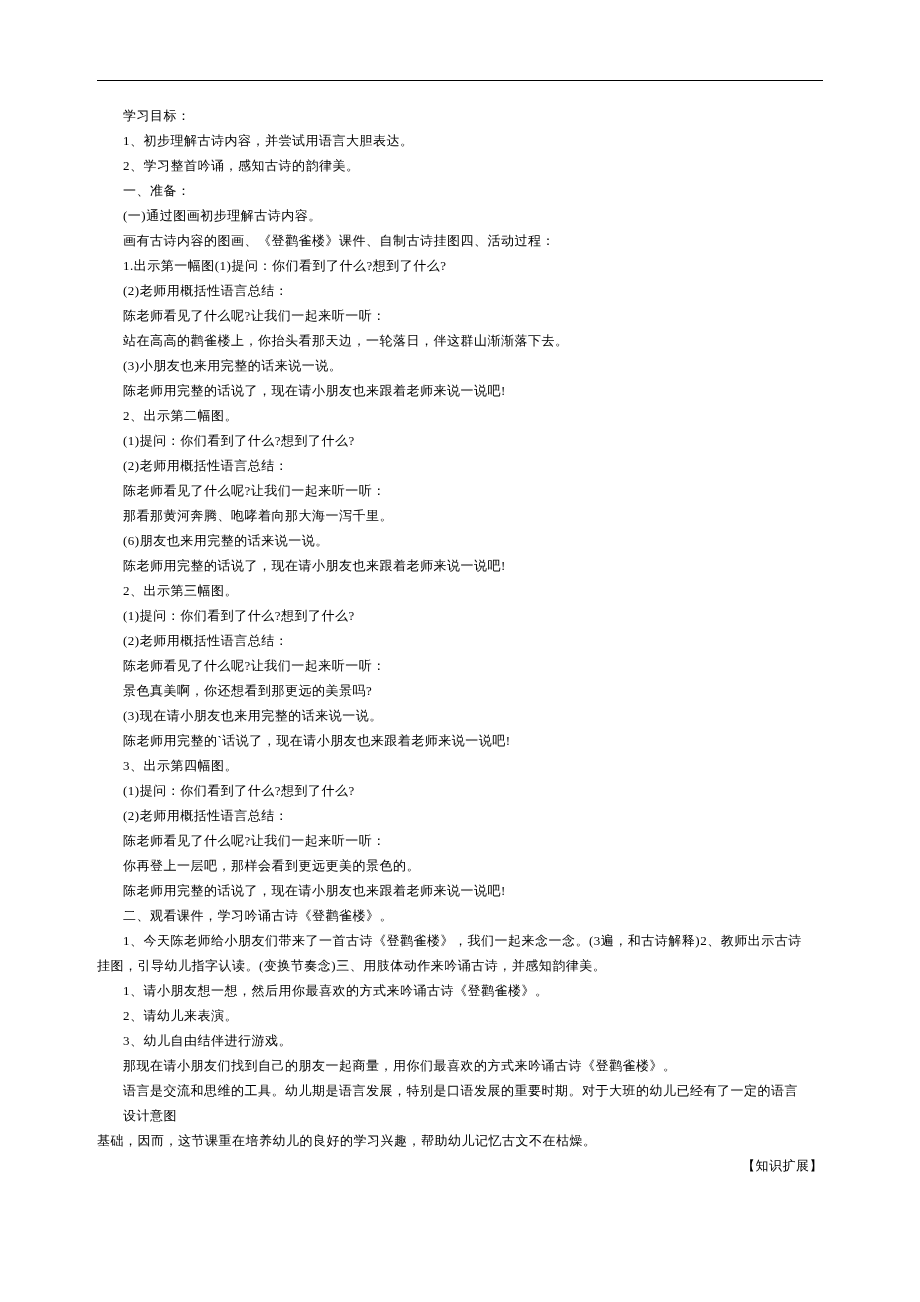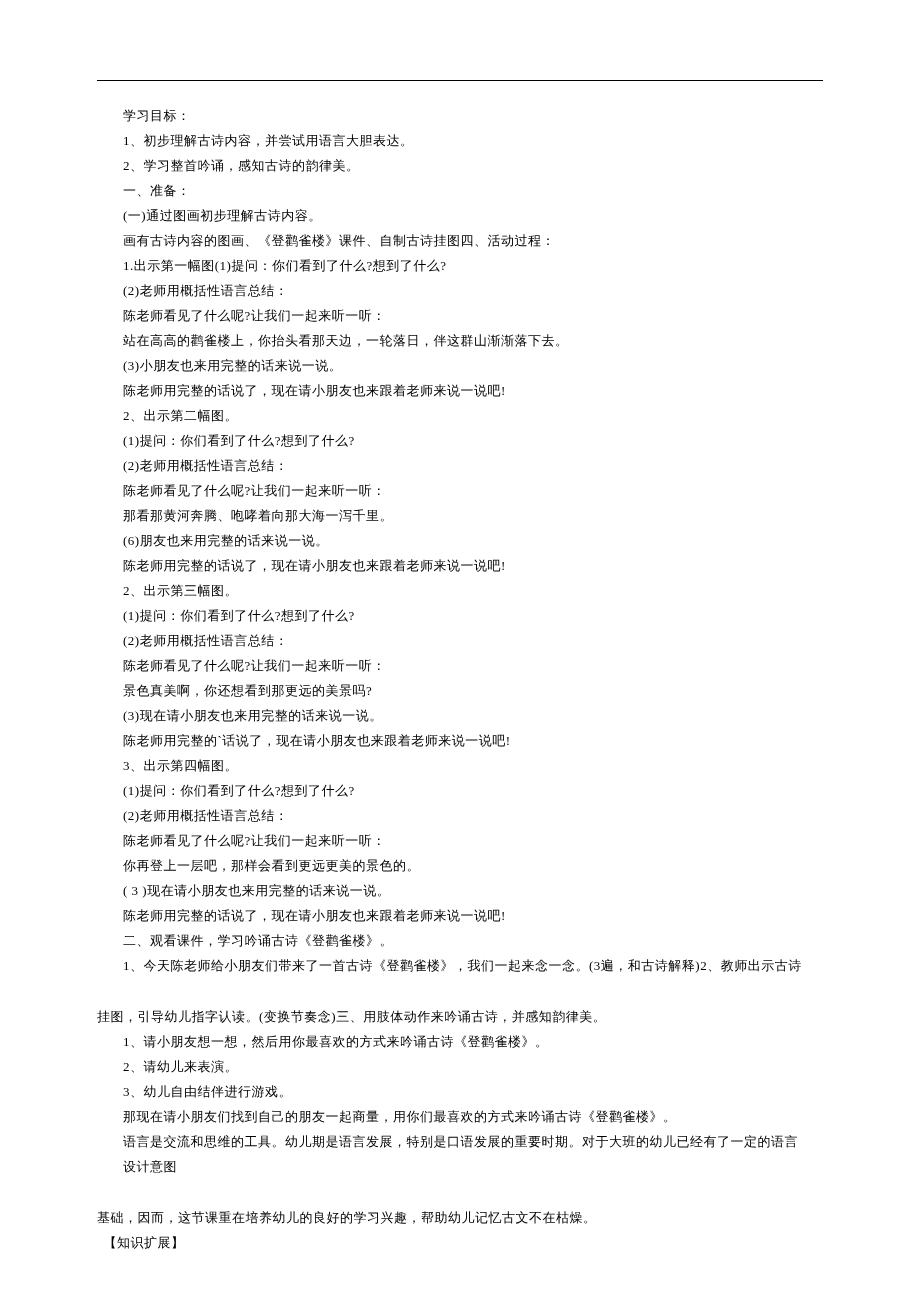--- a/index.html
+++ b/index.html
@@ -26,28 +26,28 @@
     color: #000;
     text-indent: 2em;
     letter-spacing: 0.5px;
   }
   .para-noindent {
     font-size: 13px;
     line-height: 25px;
     color: #000;
     text-indent: 0;
     letter-spacing: 0.5px;
-    margin-top: 26px;
   }
   .section-tag {
     font-size: 13px;
     line-height: 25px;
     color: #000;
     text-indent: 0.5em;
     letter-spacing: 0.5px;
+    text-align: right;
   }
 </style>
 </head>
 <body>
 
 <div class="page">
   <div class="rule"></div>
 
   <div class="para">学习目标：</div>
   <div class="para">1、初步理解古诗内容，并尝试用语言大胆表达。</div>
@@ -73,21 +73,20 @@
   <div class="para">(2)老师用概括性语言总结：</div>
   <div class="para">陈老师看见了什么呢?让我们一起来听一听：</div>
   <div class="para">景色真美啊，你还想看到那更远的美景吗?</div>
   <div class="para">(3)现在请小朋友也来用完整的话来说一说。</div>
   <div class="para">陈老师用完整的`话说了，现在请小朋友也来跟着老师来说一说吧!</div>
   <div class="para">3、出示第四幅图。</div>
   <div class="para">(1)提问：你们看到了什么?想到了什么?</div>
   <div class="para">(2)老师用概括性语言总结：</div>
   <div class="para">陈老师看见了什么呢?让我们一起来听一听：</div>
   <div class="para">你再登上一层吧，那样会看到更远更美的景色的。</div>
-  <div class="para">( 3 )现在请小朋友也来用完整的话来说一说。</div>
   <div class="para">陈老师用完整的话说了，现在请小朋友也来跟着老师来说一说吧!</div>
   <div class="para">二、观看课件，学习吟诵古诗《登鹳雀楼》。</div>
   <div class="para">1、今天陈老师给小朋友们带来了一首古诗《登鹳雀楼》，我们一起来念一念。(3遍，和古诗解释)2、教师出示古诗</div>
   <div class="para-noindent">挂图，引导幼儿指字认读。(变换节奏念)三、用肢体动作来吟诵古诗，并感知韵律美。</div>
   <div class="para">1、请小朋友想一想，然后用你最喜欢的方式来吟诵古诗《登鹳雀楼》。</div>
   <div class="para">2、请幼儿来表演。</div>
   <div class="para">3、幼儿自由结伴进行游戏。</div>
   <div class="para">那现在请小朋友们找到自己的朋友一起商量，用你们最喜欢的方式来吟诵古诗《登鹳雀楼》。</div>
   <div class="para">语言是交流和思维的工具。幼儿期是语言发展，特别是口语发展的重要时期。对于大班的幼儿已经有了一定的语言</div>
   <div class="para">设计意图</div>

